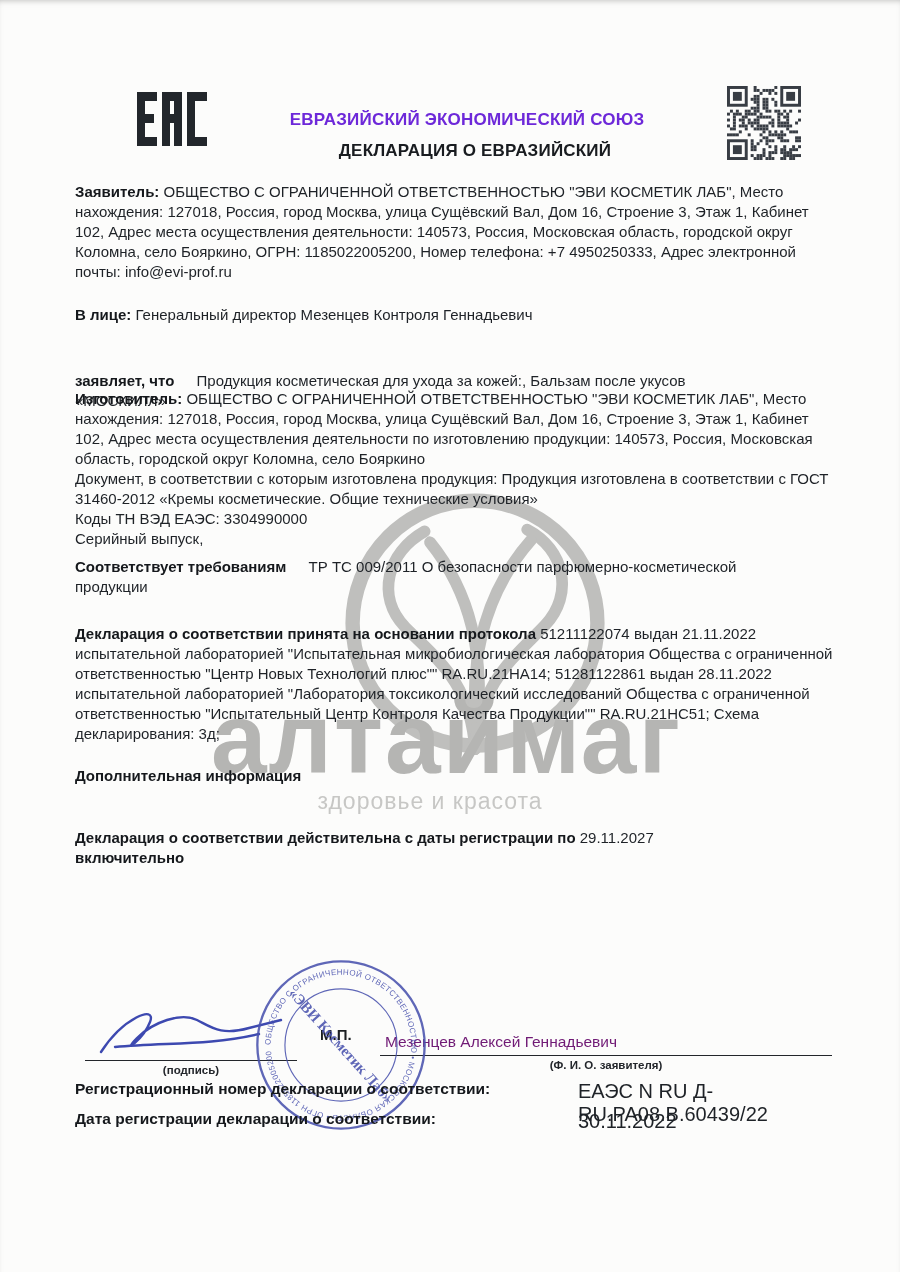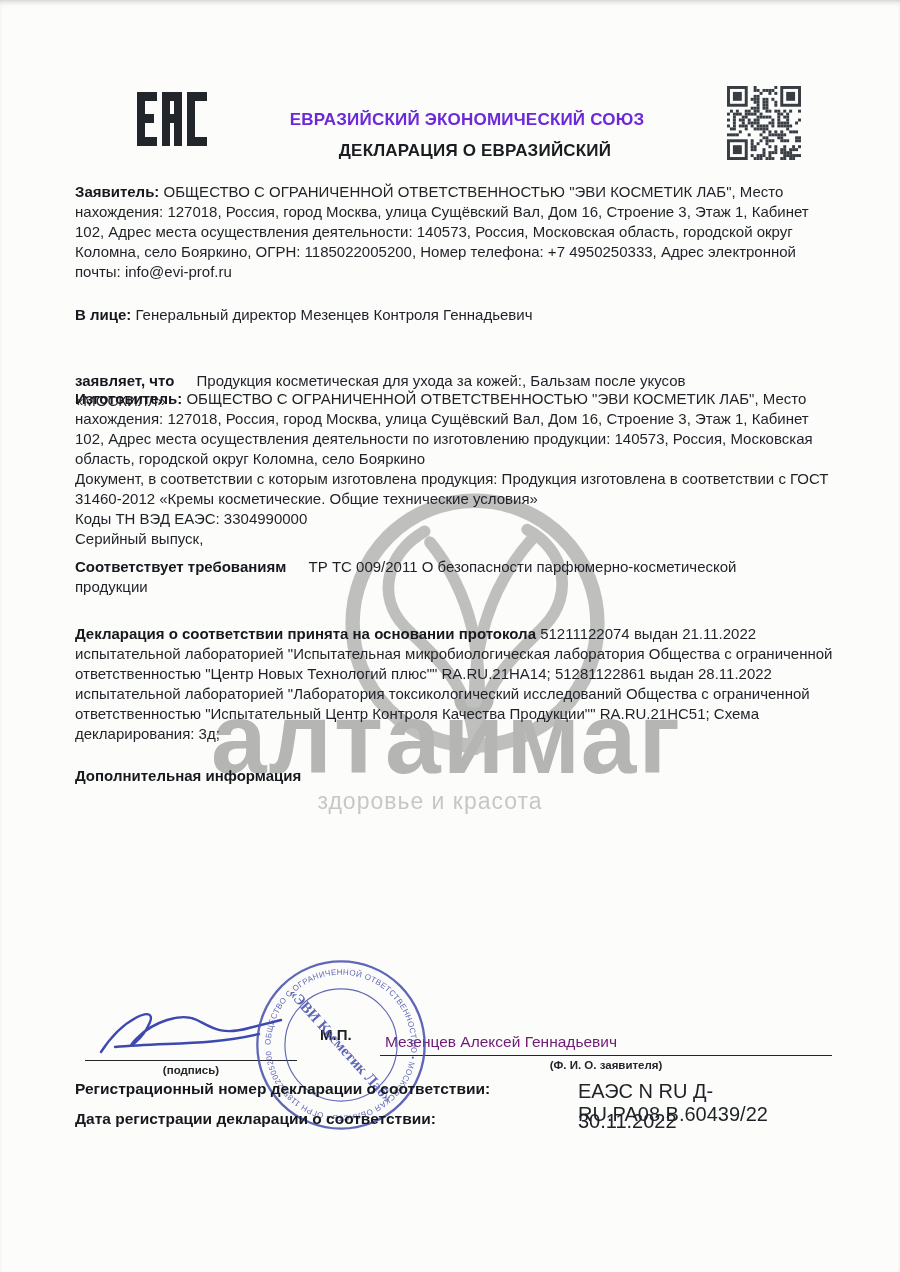--- a/index.html
+++ b/index.html
@@ -330,20 +330,25 @@
 
   <div class="para p-basis">
     <span class="b">Декларация о соответствии принята на основании протокола</span>
     <span>51211122074 выдан 21.11.2022 испытательной лабораторией "Испытательная микробиологическая лаборатория Общества с ограниченной ответственностью "Центр Новых Технологий плюс"" RA.RU.21HA14; 51281122861 выдан 28.11.2022  испытательной лабораторией "Лаборатория токсикологический исследований Общества с ограниченной ответственностью "Испытательный Центр Контроля Качества Продукции"" RA.RU.21HC51; Схема декларирования: 3д;</span>
   </div>
 
   <div class="para p-additional">
     <span class="b">Дополнительная информация</span>
   </div>
 
+  <div class="para p-validity">
+    <span class="b">Декларация о соответствии действительна с даты регистрации по</span>
+    <span>29.11.2027</span>
+    <span class="b block">включительно</span>
+  </div>
 
   <svg class="sig-svg" viewBox="0 0 195 64">
     <path d="M6,52 C28,18 62,4 55,22 C48,40 26,54 42,38 C58,22 86,12 102,20 C116,27 126,36 154,28 L186,20"></path>
     <path d="M20,47 C70,42 112,46 164,34"></path>
   </svg>
   <div class="sline line-sign"></div>
   <div class="cap cap-sign">(подпись)</div>
 
   <div class="mp">М.П.</div>
 

